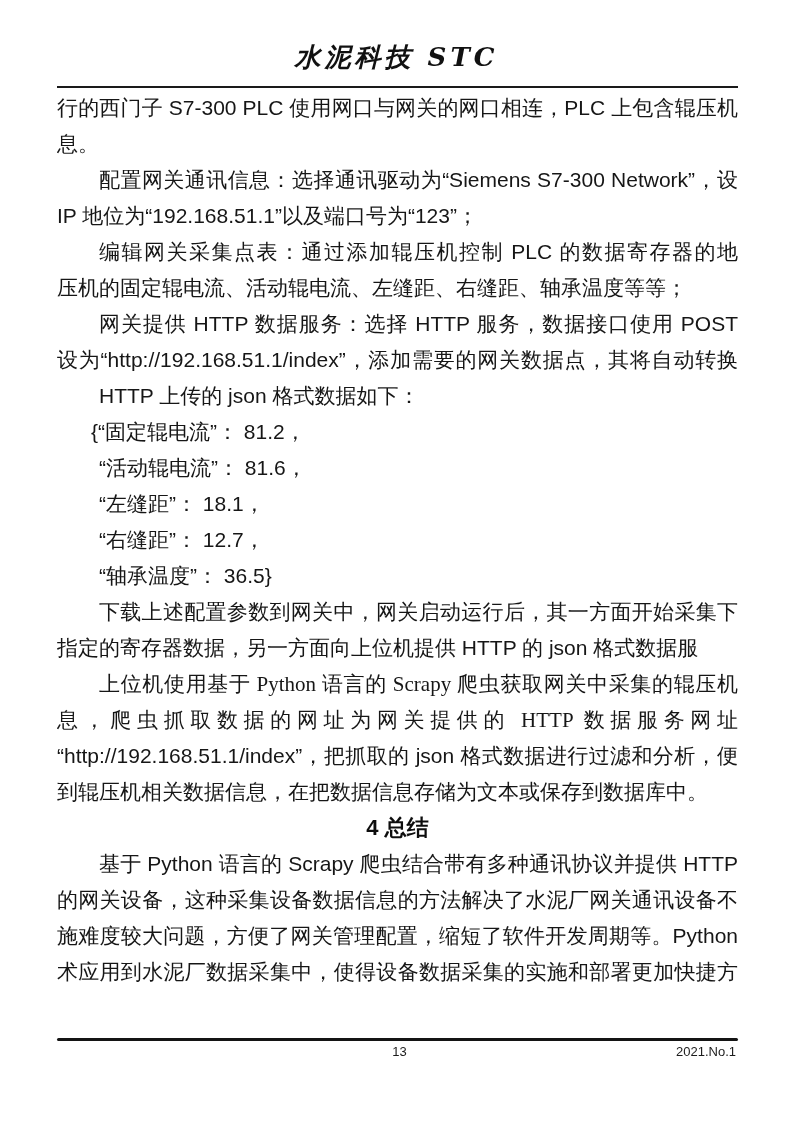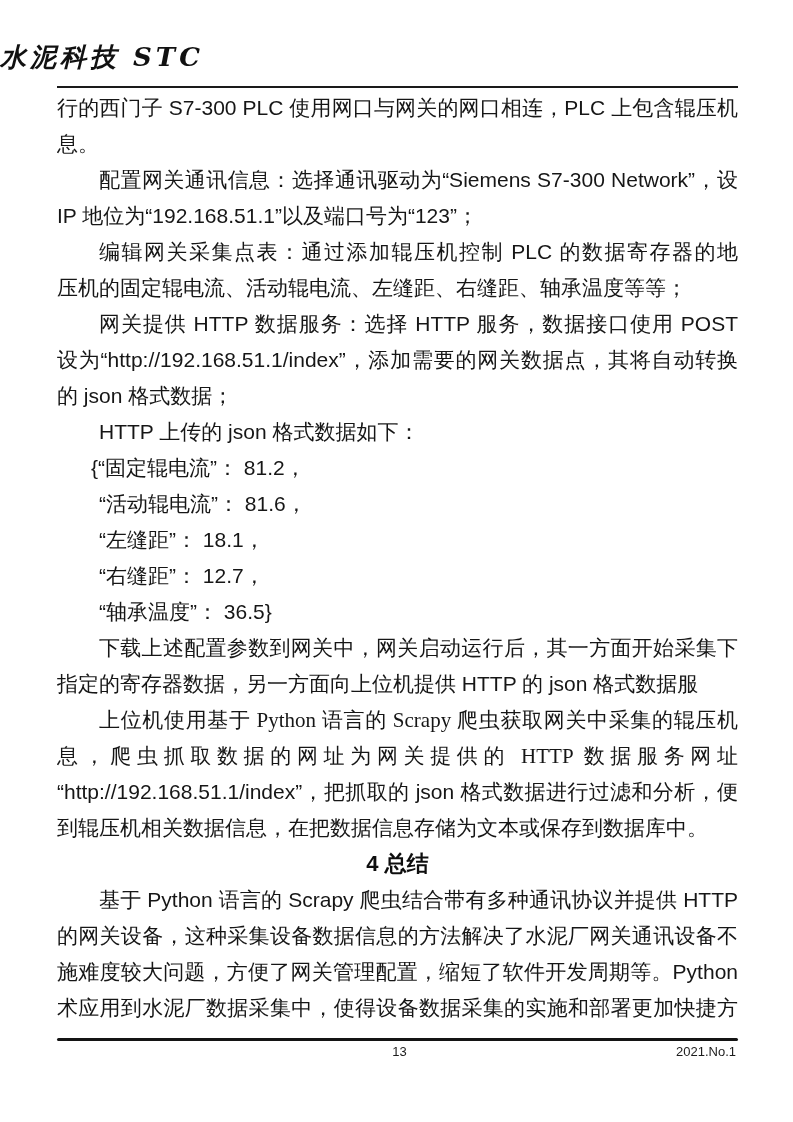--- a/index.html
+++ b/index.html
@@ -15,21 +15,21 @@
     color: #161616;
     font-family: "Liberation Sans", sans-serif;
     overflow: hidden;
   }
   
   .journal-title {
     position: absolute;
     top: 40px;
     left: 0;
     width: 100%;
-    text-align: left;
+    text-align: center;
     font-family: "DejaVu Serif", serif;
     font-style: italic;
     font-weight: 700;
     font-size: 26px;
     letter-spacing: 4px;
     color: #111;
   }
   .header-rule {
     position: absolute;
     top: 86px;
@@ -111,21 +111,20 @@
 
   <div class="text-col">
     <div class="ln jf">行的西门子 S7-300 PLC 使用网口与网关的网口相连，PLC 上包含辊压机所有运行信</div>
     <div class="ln">息。</div>
     <div class="ln jf ind">配置网关通讯信息：选择通讯驱动为“Siemens S7-300 Network”，设置网关</div>
     <div class="ln">IP 地位为“192.168.51.1”以及端口号为“123”；</div>
     <div class="ln jf ind">编辑网关采集点表：通过添加辊压机控制 PLC 的数据寄存器的地址，读取辊</div>
     <div class="ln">压机的固定辊电流、活动辊电流、左缝距、右缝距、轴承温度等等；</div>
     <div class="ln jf ind">网关提供 HTTP 数据服务：选择 HTTP 服务，数据接口使用 POST 方法，网址</div>
     <div class="ln jf">设为“http://192.168.51.1/index”，添加需要的网关数据点，其将自动转换成相应</div>
-    <div class="ln">的 json 格式数据；</div>
     <div class="ln ind">HTTP 上传的 json 格式数据如下：</div>
     <div class="ln ind-b">{“固定辊电流”： 81.2，</div>
     <div class="ln ind">“活动辊电流”： 81.6，</div>
     <div class="ln ind">“左缝距”： 18.1，</div>
     <div class="ln ind">“右缝距”： 12.7，</div>
     <div class="ln ind">“轴承温度”： 36.5}</div>
     <div class="ln jf ind">下载上述配置参数到网关中，网关启动运行后，其一方面开始采集下位机 PLC</div>
     <div class="ln">指定的寄存器数据，另一方面向上位机提供 HTTP 的 json 格式数据服务；</div>
     <div class="ln jf ind serif">上位机使用基于 Python 语言的 Scrapy 爬虫获取网关中采集的辊压机数据信</div>
     <div class="ln jf serif">息，爬虫抓取数据的网址为网关提供的 HTTP 数据服务网址</div>

